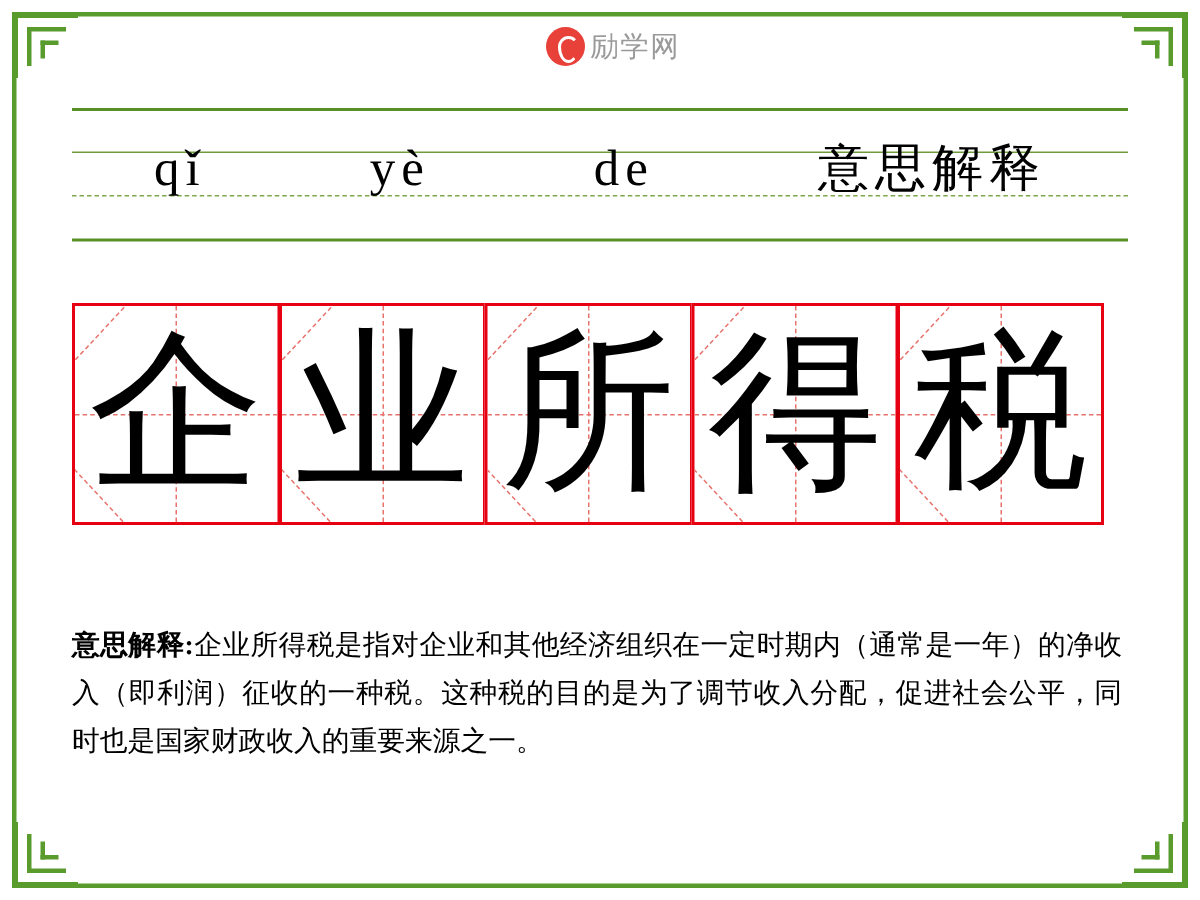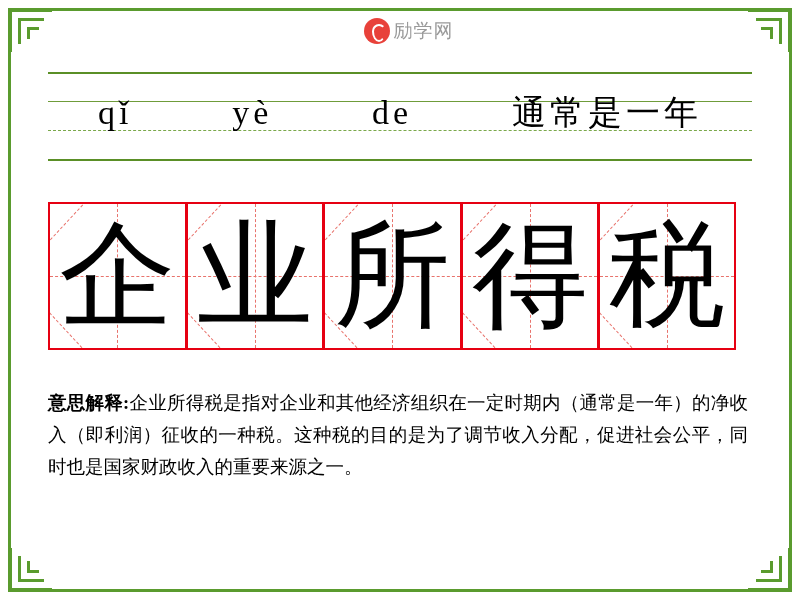--- a/index.html
+++ b/index.html
@@ -193,21 +193,21 @@
     font-size: 116px;
     line-height: 1;
     color: #000000;
     font-weight: 400;
   }
 
   
   .explain {
     position: absolute;
     left: 48px;
-    top: 388px;
+    top: 416px;
     width: 700px;
     font-family: "Liberation Serif", serif;
     font-size: 18.5px;
     line-height: 1.72;
     color: #000000;
     text-align: justify;
   }
   .explain .label {
     font-weight: bold;
   }
@@ -263,21 +263,21 @@
   <div class="pinyin-area">
     <div class="staff-line solid-thick l1"></div>
     <div class="staff-line l2"></div>
     <div class="staff-line dashed l3"></div>
     <div class="staff-line solid-thick l4"></div>
 
     <div class="pinyin-row">
       <span class="pinyin-syl">qǐ</span>
       <span class="pinyin-syl">yè</span>
       <span class="pinyin-syl">de</span>
-      <span class="pinyin-syl">通常是一年</span>
+      <span class="pinyin-syl">意思解释</span>
     </div>
   </div>
 
   <div class="char-grid">
 
     <div class="char-cell">
       <div class="diag-wrap">
         <div class="guide h"></div>
           <div class="guide v"></div>
         <div class="guide d1"></div>

